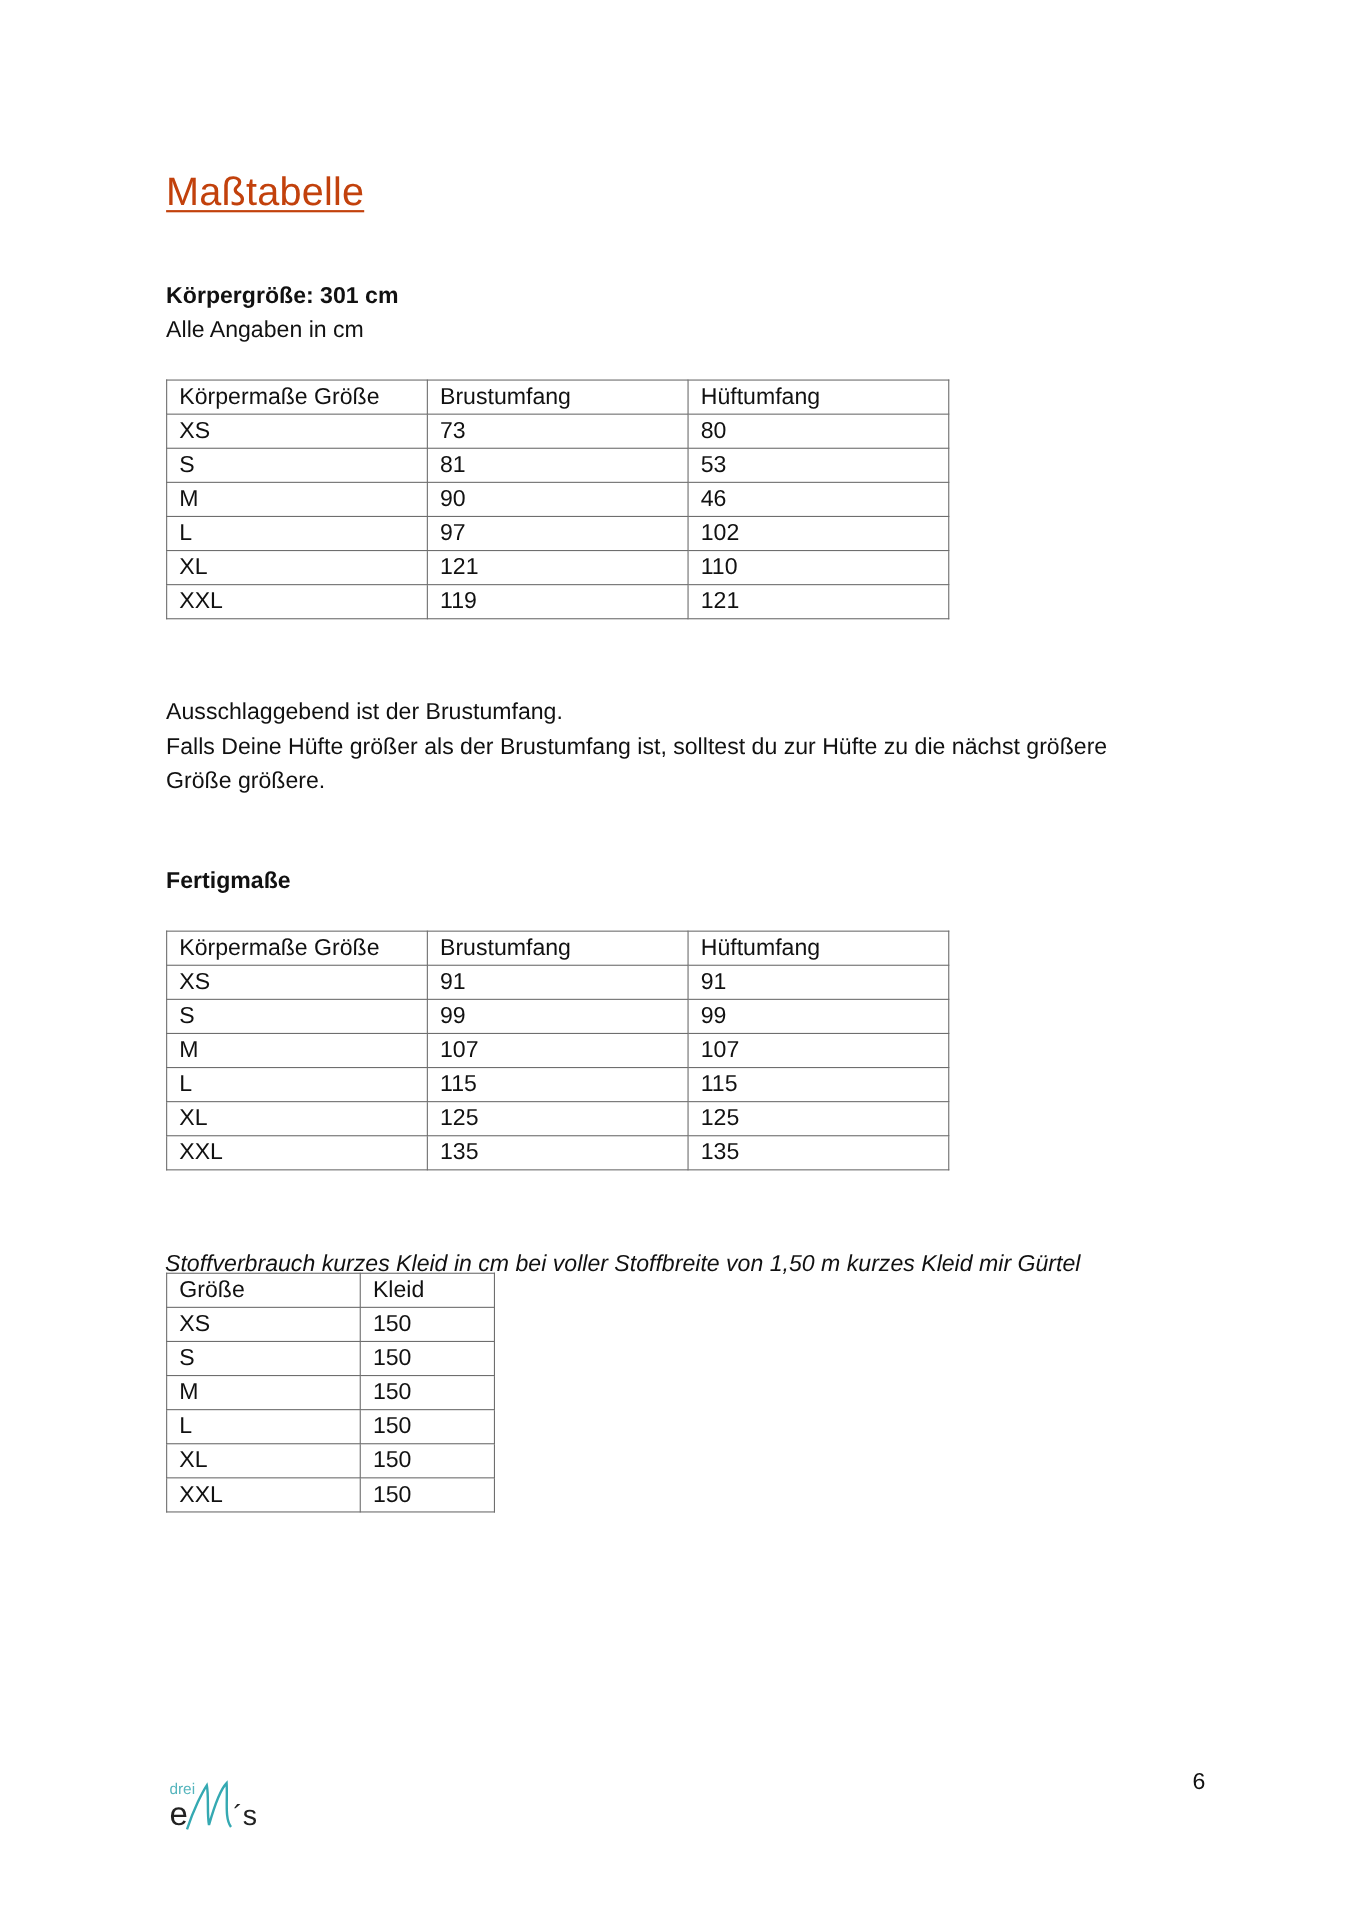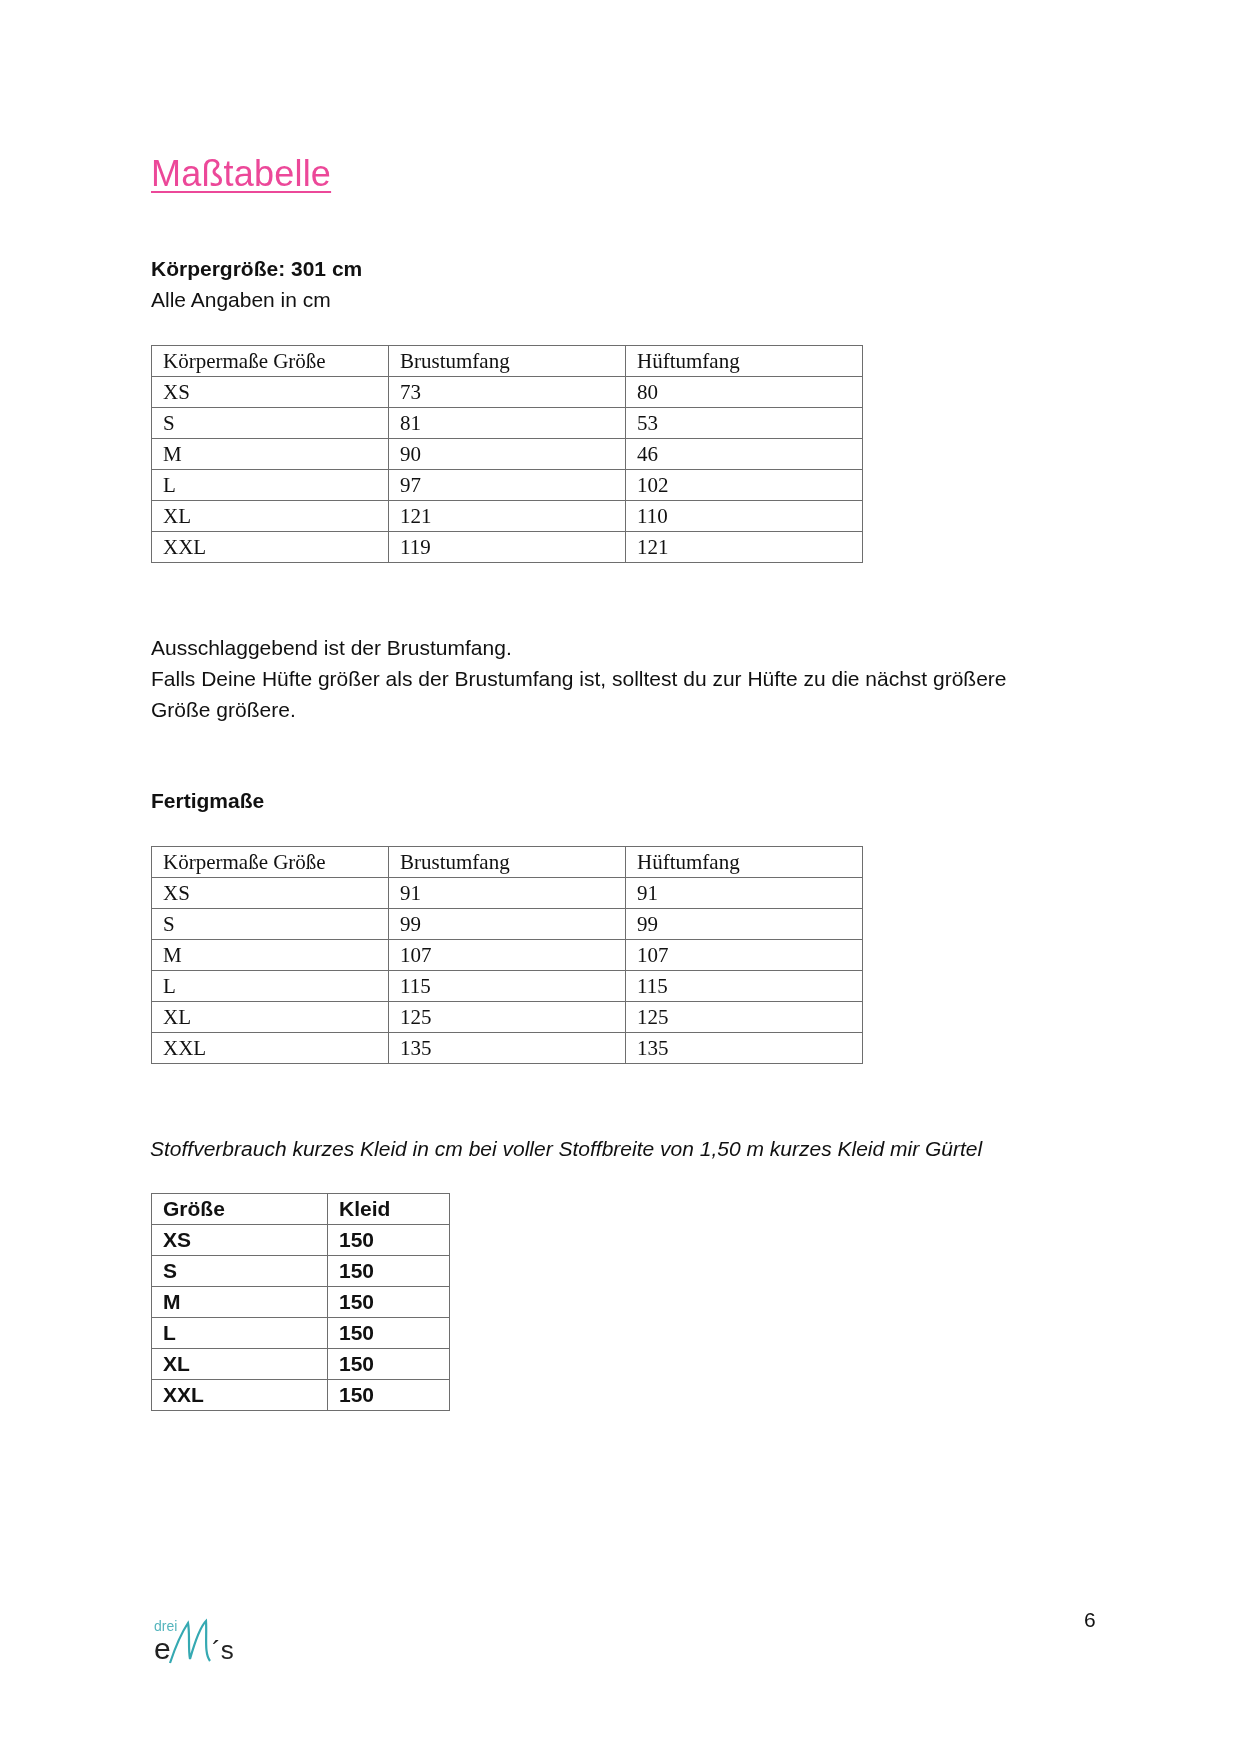--- a/index.html
+++ b/index.html
@@ -5,21 +5,21 @@
   html, body { margin: 0; padding: 0; background: #ffffff; }
   body {
     width: 1241px; height: 1754px; position: relative; overflow: hidden;
     font-family: "Liberation Sans", "DejaVu Sans", sans-serif;
     color: #111111;
   }
   .abs { position: absolute; }
   .title {
     left: 151px; top: 152px;
     font-size: 36px; line-height: 44px;
-    color: #ec4899;
+    color: #c2410c;
     text-decoration: underline;
     text-decoration-thickness: 2px;
     text-underline-offset: 5px;
     letter-spacing: 0.2px;
   }
   .txt { font-size: 21px; line-height: 31px; white-space: nowrap; }
   .bold { font-weight: bold; }
   table.grid {
     position: absolute;
     border-collapse: collapse;
@@ -28,22 +28,22 @@
   table.grid td {
     border: 1.5px solid #6e6e6e;
     padding: 0 0 0 11px;
     height: 30px;
     line-height: 30px;
     vertical-align: bottom;
     white-space: nowrap;
   }
   #t1 { left: 151px; top: 345px; }
   #t2 { left: 151px; top: 846px; }
-  #t3 { left: 151px; top: 1193px; font-weight: bold; }
-  #t1 td, #t2 td { width: 225px; font-family: Liberation Serif, serif; }
+  #t3 { left: 151px; top: 1157px; }
+  #t1 td, #t2 td { width: 225px; }
   #t3 td.c0 { width: 164px; }
   #t3 td.c1 { width: 110px; }
   .logo { left: 152px; top: 1615px; width: 90px; height: 60px; }
   .pagenum { left: 1084px; top: 1608px; font-size: 21px; }
 </style>
 </head>
 <body>
 
 <div class="abs title">Maßtabelle</div>
 

